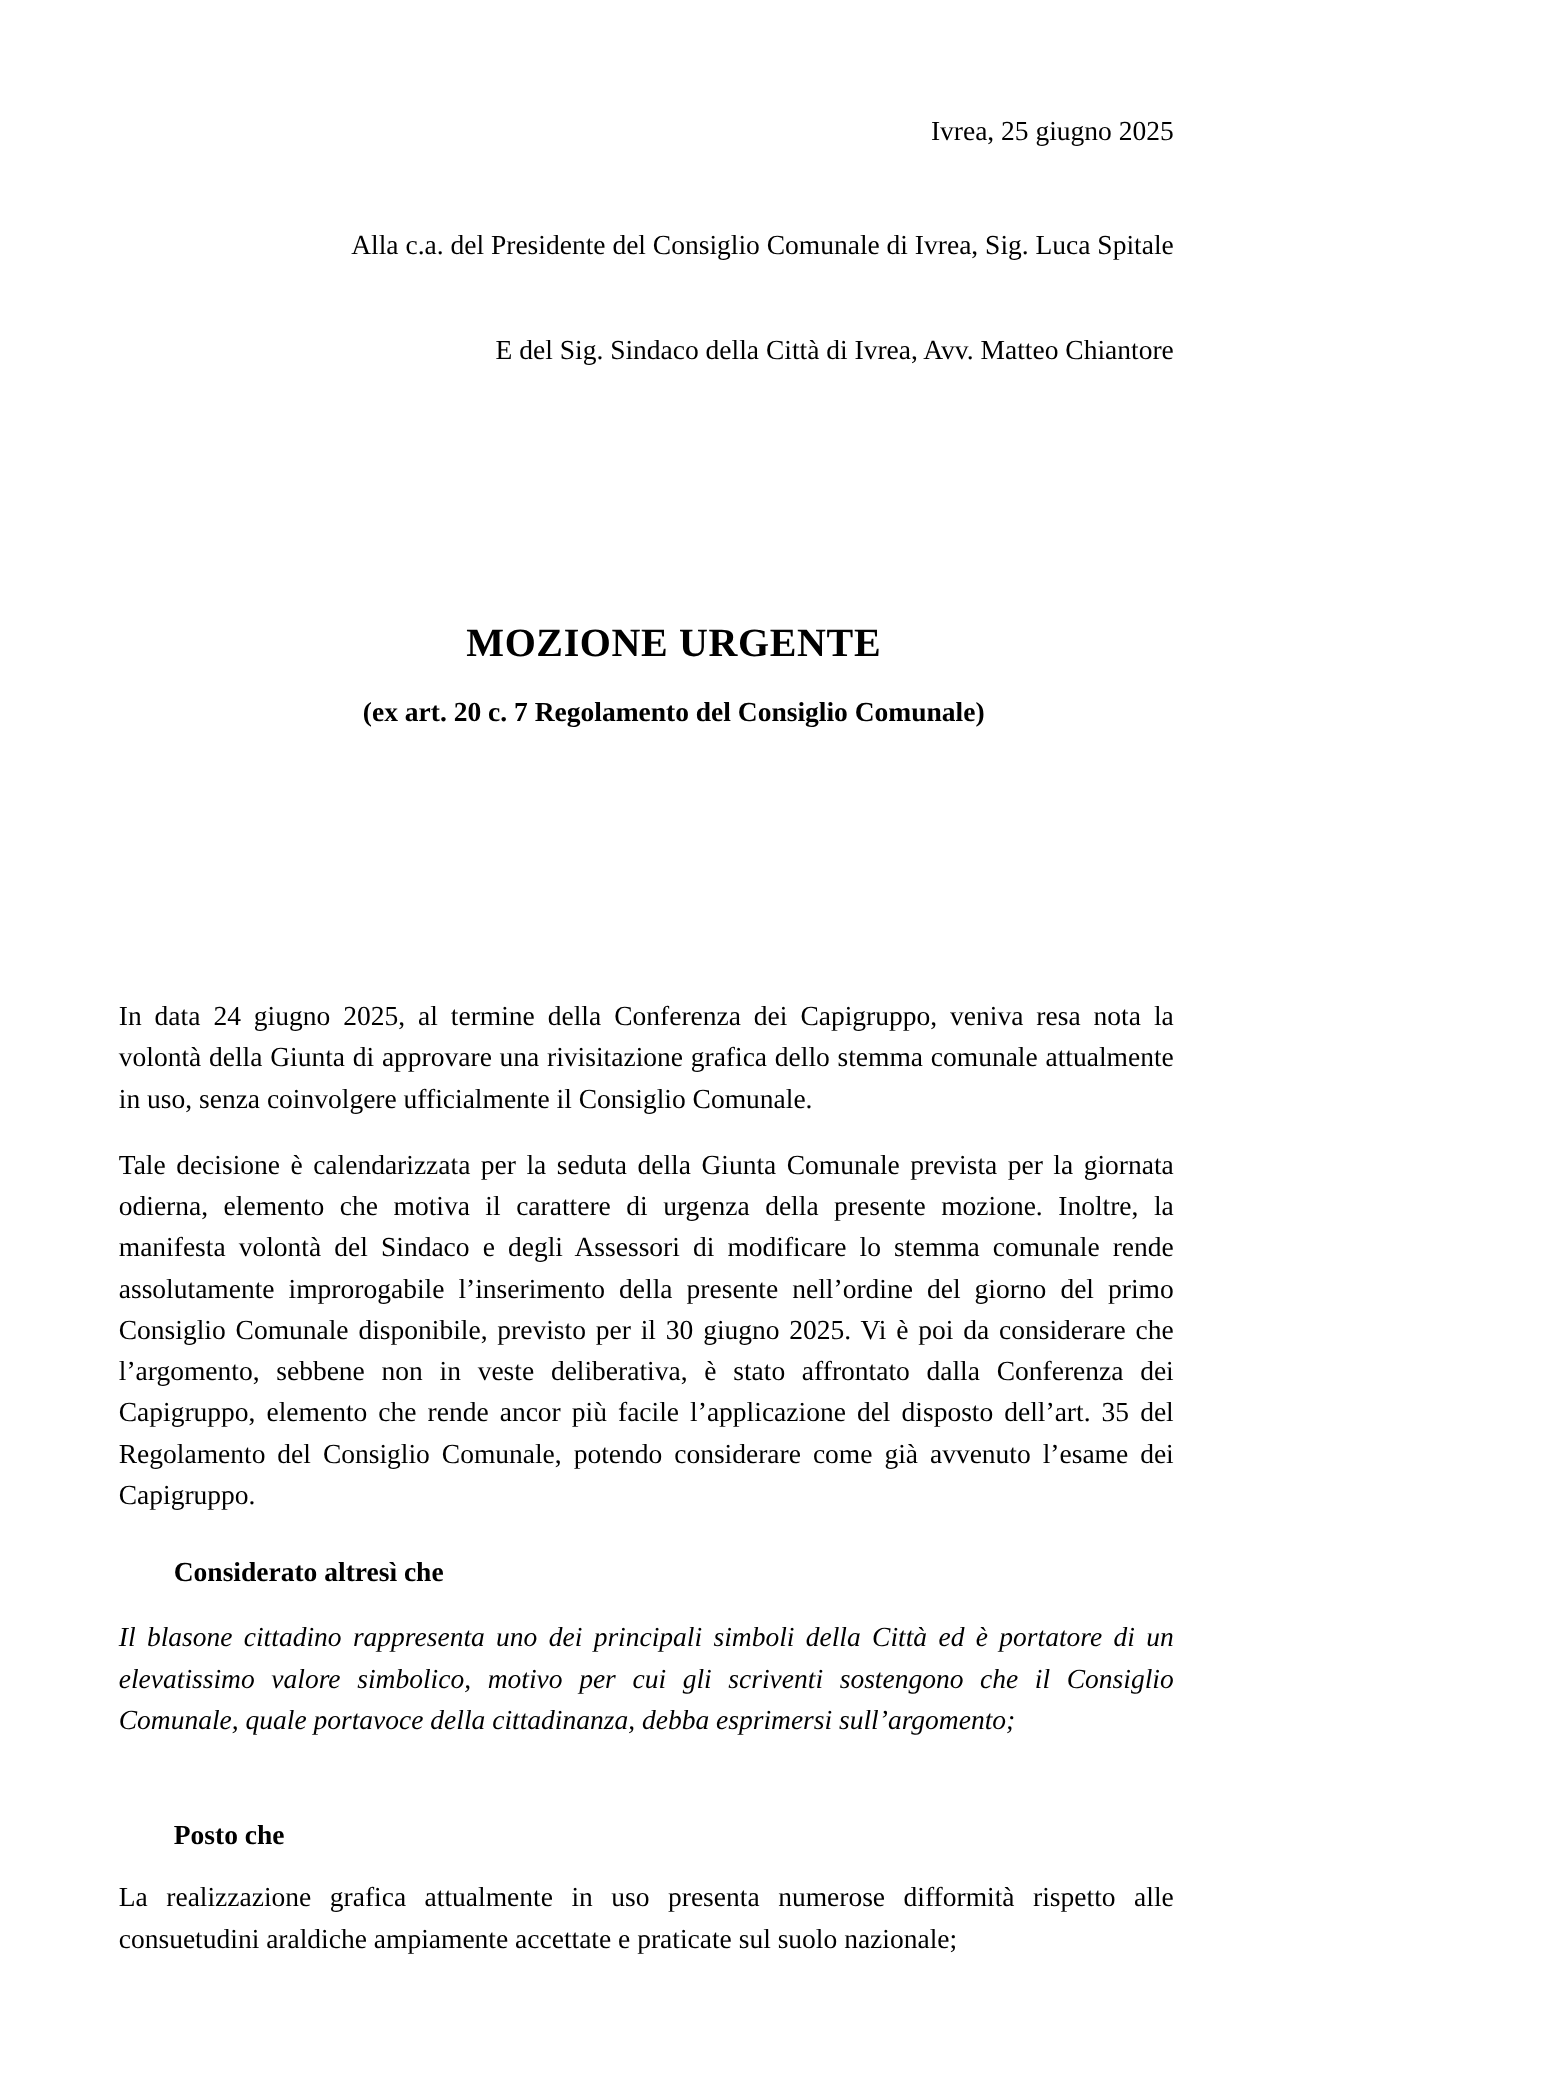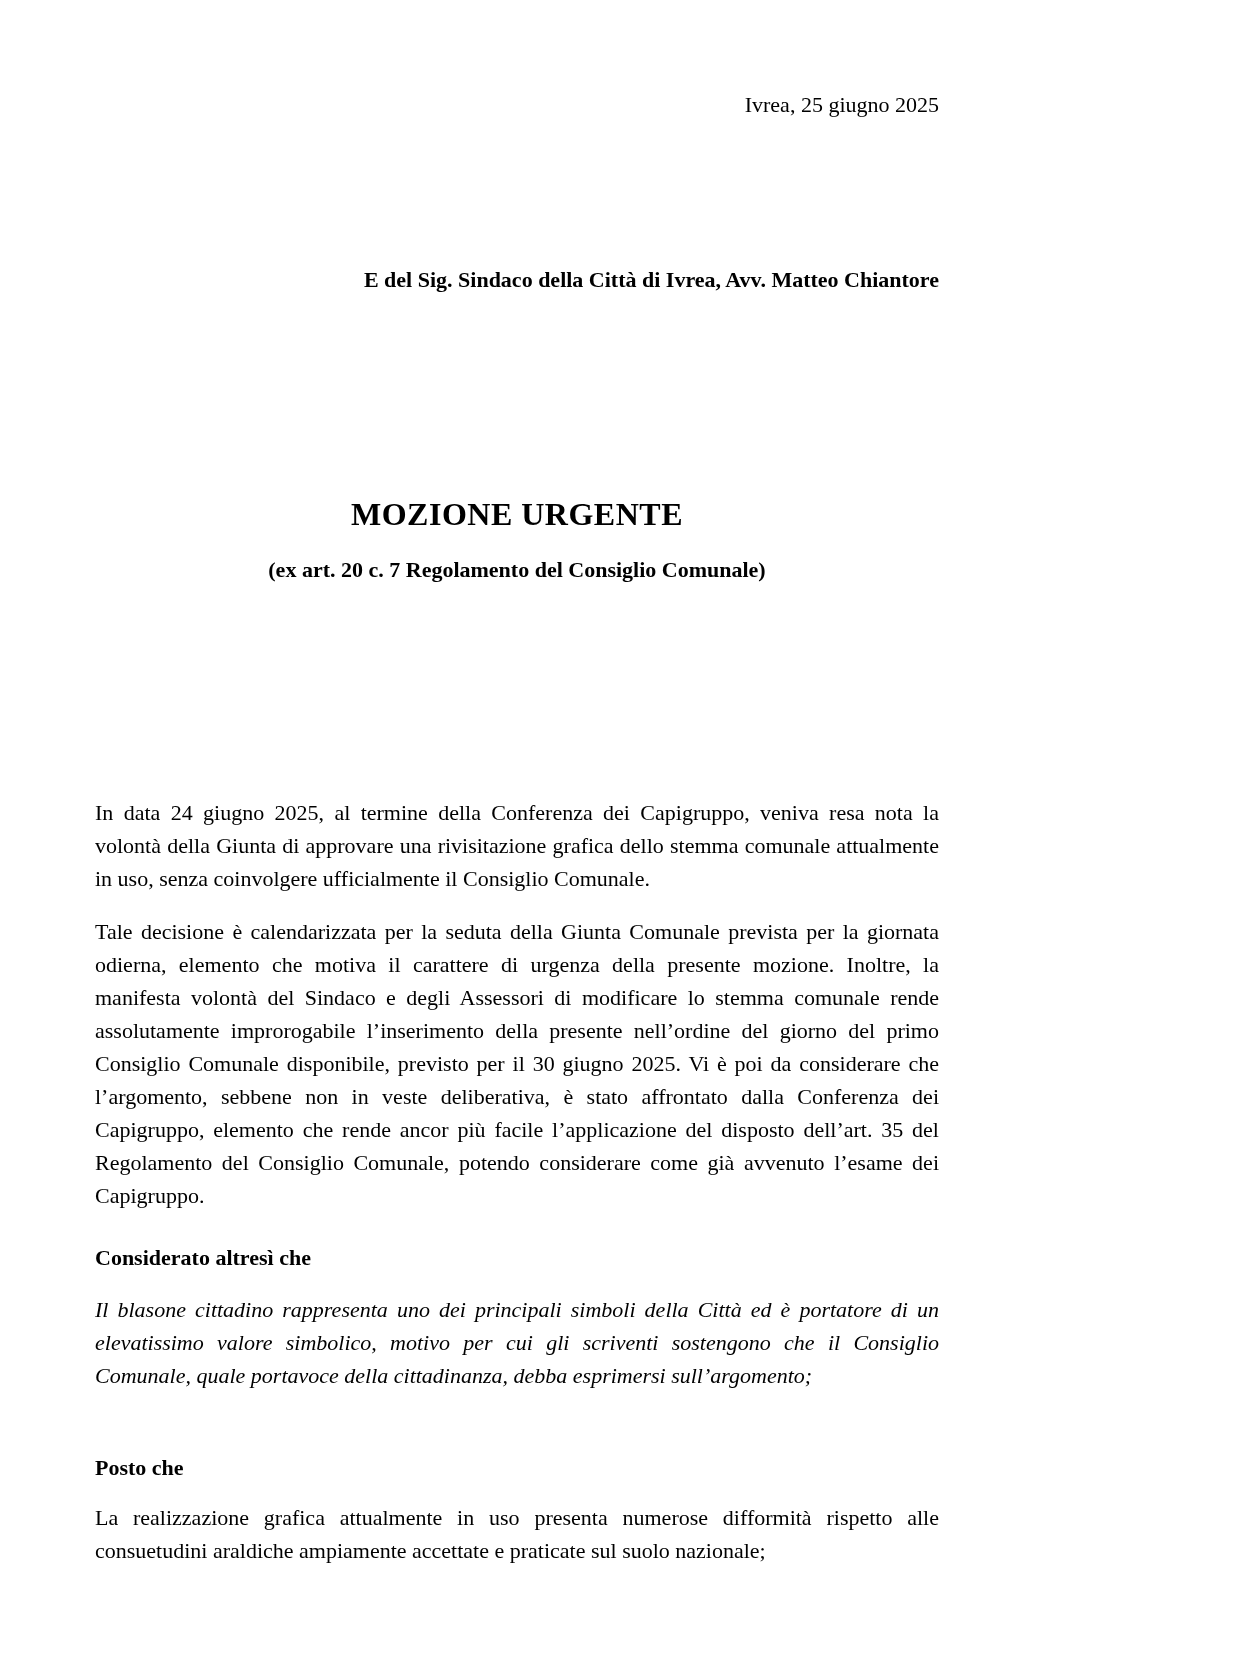--- a/index.html
+++ b/index.html
@@ -21,36 +21,37 @@
     left: 95px;
     right: 89px;
     margin: 0;
     font-size: 22px;
     line-height: 33px;
     white-space: normal;
   }
   .right   { text-align: right; }
   .center  { text-align: center; }
   .justify { text-align: justify; text-justify: inter-word; hyphens: none; }
-  .bold    { font-weight: bold; }
+  .bold    { font-weight: bold; margin-left: 44px; }
   .doc-title {
     font-size: 32px;
     line-height: 40px;
     letter-spacing: 0.5px;
   }
 </style>
 </head>
 <body>
 
 <div class="page">
 
   <p class="block right" style="top: 88px;">Ivrea, 25 giugno 2025</p>
 
+  <p class="block right" style="top: 179px;">Alla c.a. del Presidente del Consiglio Comunale di Ivrea, Sig. Luca Spitale</p>
 
-  <p class="block right" style="top: 263px; font-weight: bold;">E del Sig. Sindaco della Città di Ivrea, Avv. Matteo Chiantore</p>
+  <p class="block right" style="top: 263px;">E del Sig. Sindaco della Città di Ivrea, Avv. Matteo Chiantore</p>
 
 
   <h1 class="block center bold doc-title" style="top: 494px;">MOZIONE URGENTE</h1>
 
   <p class="block center bold" style="top: 553px;">(ex art. 20 c. 7 Regolamento del Consiglio Comunale)</p>
 
 
 
   <p class="block justify" style="top: 796px;">In data 24 giugno 2025, al termine della Conferenza dei Capigruppo, veniva resa nota la volontà della Giunta di approvare una rivisitazione grafica dello stemma comunale attualmente in uso, senza coinvolgere ufficialmente il Consiglio Comunale.</p>
 

